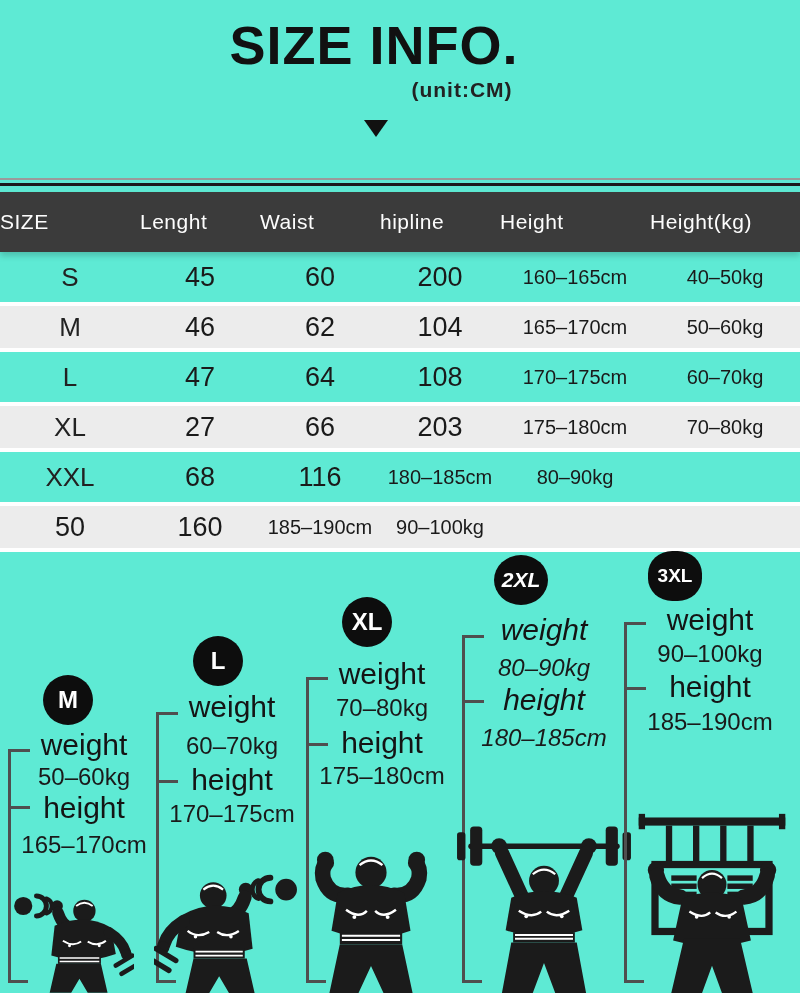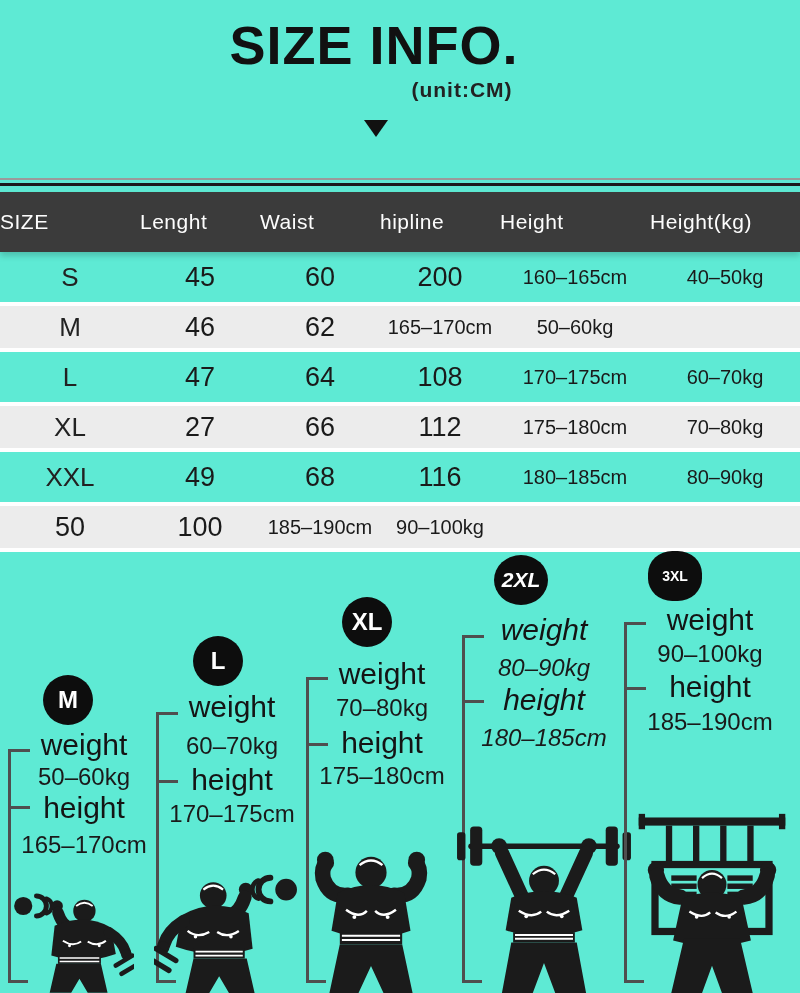--- a/index.html
+++ b/index.html
@@ -41,21 +41,21 @@
   .col-2xl{left:455px;top:555px;width:160px;height:438px;font-style:italic;}
   .col-3xl{left:616px;top:551px;width:170px;height:442px;}
 
   .badge{position:absolute;top:0;width:50px;height:50px;border-radius:50%;
          background:#0d0d0d;color:#fff;font-weight:700;font-size:24px;
          display:flex;align-items:center;justify-content:center;}
   .col-m .badge{left:43px;}
   .col-l .badge{left:45px;}
   .col-xl .badge{left:44px;}
   .col-2xl .badge{left:39px;width:54px;font-size:21px;}
-  .col-3xl .badge{left:32px;width:54px;font-size:14px;border-radius:45%;}
+  .col-3xl .badge{left:32px;width:54px;font-size:19px;border-radius:45%;}
 
   .flabel{position:absolute;left:18px;right:0;text-align:center;
           font-size:30px;font-weight:500;color:#141414;line-height:30px;}
   .fvalue{position:absolute;left:18px;right:0;text-align:center;
           font-size:24px;color:#1a1a1a;line-height:24px;}
 
   .col-m .w-label{top:55px;}  .col-m .w-value{top:90px;}  .col-m .h-label{top:118px;} .col-m .h-value{top:158px;}
   .col-l .w-label{top:56px;}  .col-l .w-value{top:98px;}  .col-l .h-label{top:129px;} .col-l .h-value{top:166px;}
   .col-xl .w-label{top:62px;} .col-xl .w-value{top:99px;} .col-xl .h-label{top:131px;}.col-xl .h-value{top:167px;}
   .col-2xl .w-label{top:60px;}.col-2xl .w-value{top:101px;}.col-2xl .h-label{top:130px;}.col-2xl .h-value{top:171px;}
@@ -107,50 +107,50 @@
       <div class="c-num">45</div>
       <div class="c-num">60</div>
       <div class="c-num">200</div>
       <div class="c-range">160–165cm</div>
       <div class="c-range">40–50kg</div>
     </div>
     <div class="trow alt">
       <div class="c-size">M</div>
       <div class="c-num">46</div>
       <div class="c-num">62</div>
+      <div class="c-num">104</div>
       <div class="c-range">165–170cm</div>
       <div class="c-range">50–60kg</div>
     </div>
     <div class="trow">
       <div class="c-size">L</div>
       <div class="c-num">47</div>
       <div class="c-num">64</div>
       <div class="c-num">108</div>
       <div class="c-range">170–175cm</div>
       <div class="c-range">60–70kg</div>
     </div>
     <div class="trow alt">
       <div class="c-size">XL</div>
       <div class="c-num">27</div>
       <div class="c-num">66</div>
-      <div class="c-num">112</div>
+      <div class="c-num">203</div>
       <div class="c-range">175–180cm</div>
       <div class="c-range">70–80kg</div>
     </div>
     <div class="trow">
       <div class="c-size">XXL</div>
-      <div class="c-num">49</div>
       <div class="c-num">68</div>
       <div class="c-num">116</div>
       <div class="c-range">180–185cm</div>
       <div class="c-range">80–90kg</div>
     </div>
     <div class="trow alt">
       <div class="c-num">50</div>
-      <div class="c-num">100</div>
+      <div class="c-num">160</div>
       <div class="c-range">185–190cm</div>
       <div class="c-range">90–100kg</div>
     </div>
   </div>
 
   <div class="fig-col col-m">
     <div class="badge">M</div>
     <div class="flabel w-label">weight</div>
     <div class="fvalue w-value">50–60kg</div>
     <div class="flabel h-label">height</div>

